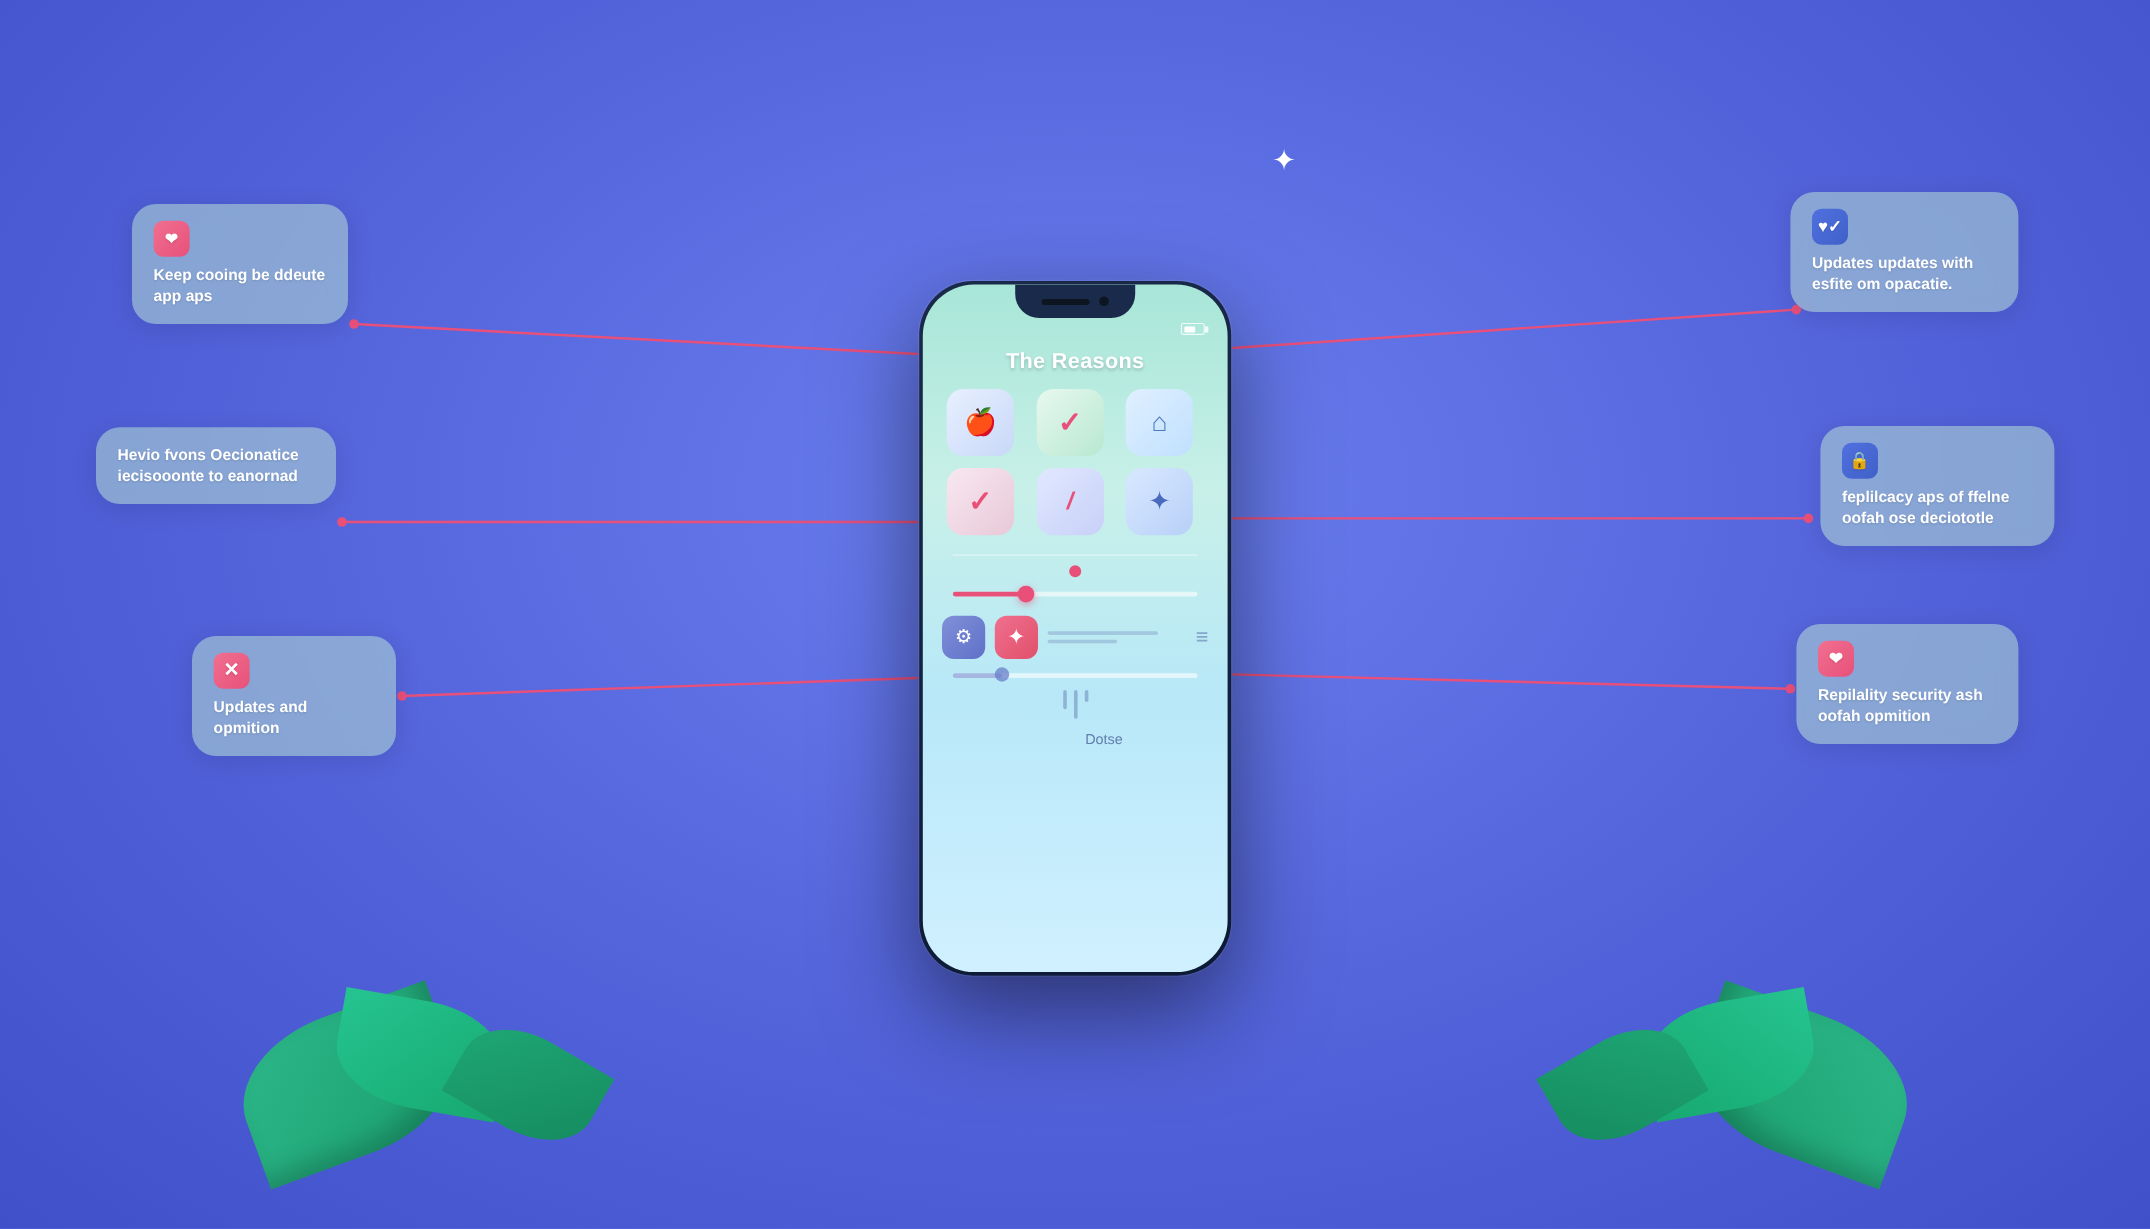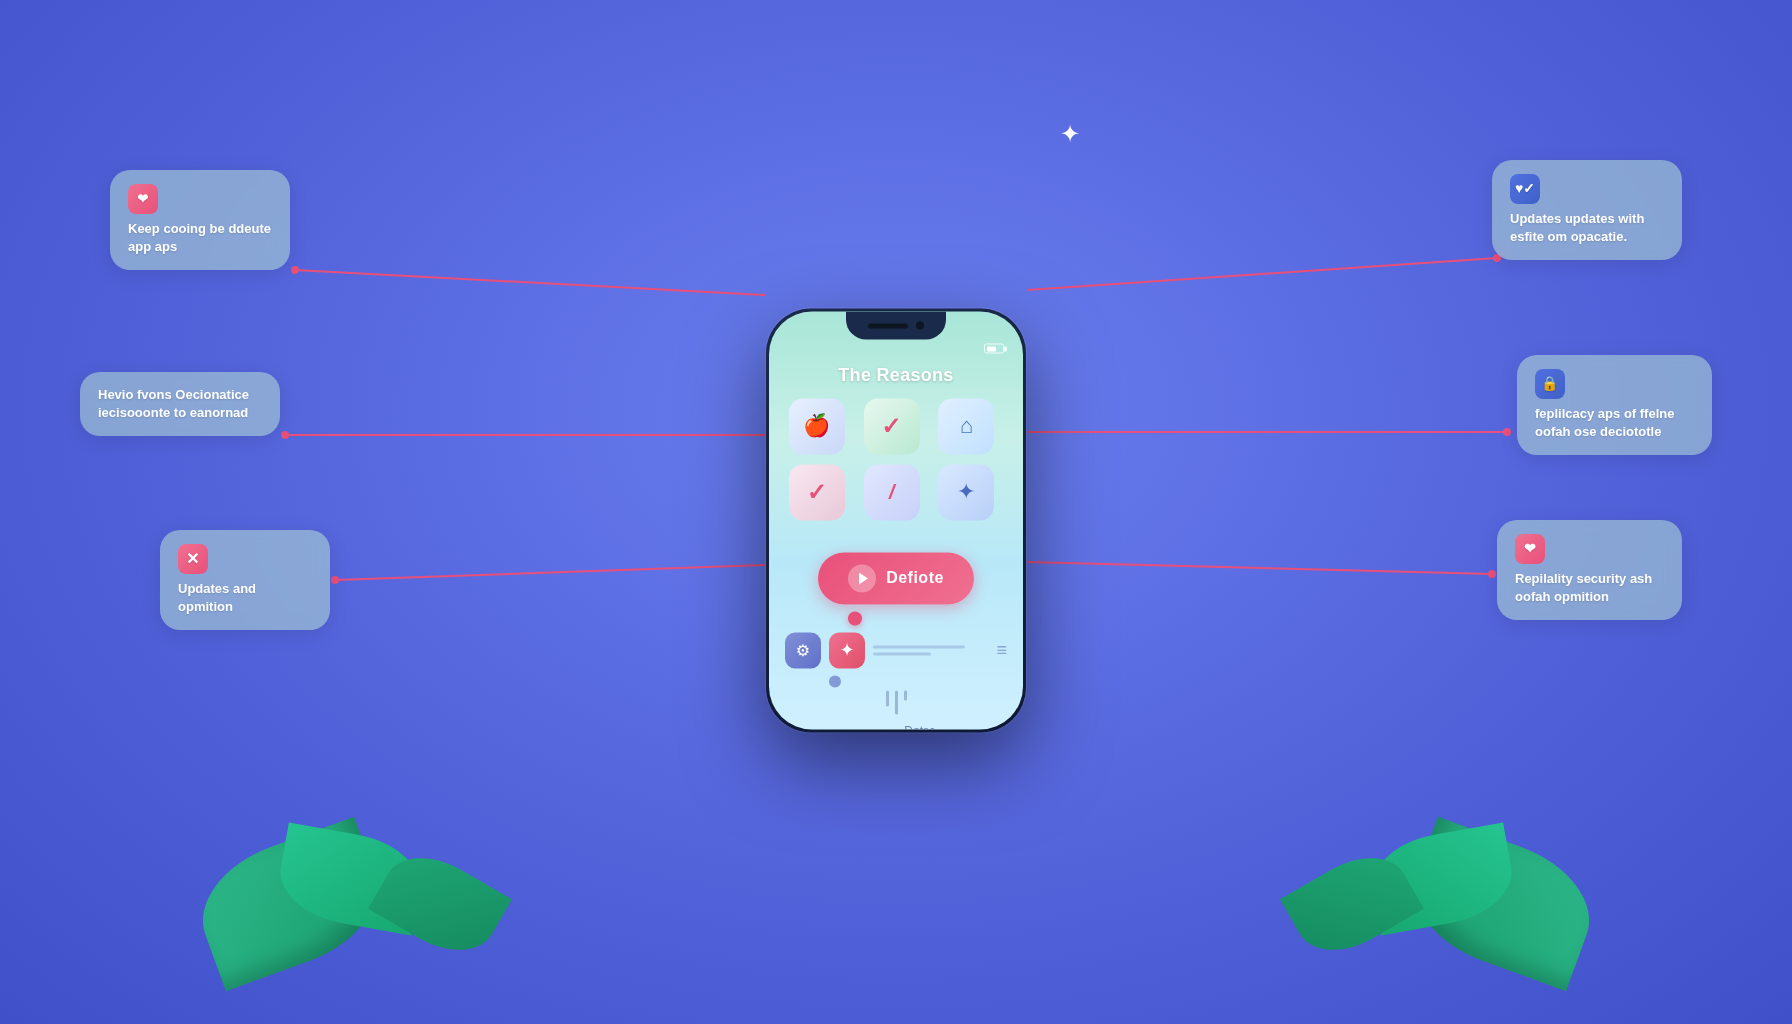--- a/index.html
+++ b/index.html
@@ -80,21 +80,21 @@
       border-radius: 50% 0 50% 0;
     }
 
     
     .phone-wrapper {
       position: absolute;
       left: 50%;
       top: 50%;
       transform: translate(-50%, -48%);
       width: 260px;
-      height: 424px;
+      height: 579px;
       border-radius: 20px;
     }
 
     .phone {
       width: 100%;
       height: 100%;
       background: linear-gradient(160deg, #1a2a4a, #0d1a35);
       border-radius: 45px;
       padding: 3px;
       box-shadow: 0 30px 80px rgba(0,0,0,0.5), 0 0 0 1px rgba(255,255,255,0.1);
@@ -417,21 +417,21 @@
     }
 
     
     .callout-tl {
       left: 110px;
       top: 170px;
       width: 180px;
     }
     .callout-ml {
       left: 80px;
-      top: 372px;
+      top: 356px;
       width: 200px;
     }
     .callout-bl {
       left: 160px;
       top: 530px;
       width: 170px;
     }
 
     
     .callout-tr {
@@ -575,26 +575,20 @@
           <span class="slash-icon">/</span>
         </div>
         <div class="app-icon app-star">
           <span class="star-4">✦</span>
         </div>
       </div>
 
       <div class="phone-divider"></div>
       <div class="pink-dot"></div>
 
-      <div class="play-btn">
-        <div class="play-circle">
-          <div class="play-triangle"></div>
-        </div>
-        <span class="play-label">Defiote</span>
-      </div>
 
       <div class="slider-track">
         <div class="slider-fill"></div>
         <div class="slider-thumb"></div>
       </div>
 
       <div class="settings-row">
         <div class="settings-icon-box">⚙</div>
         <div class="settings-icon-star">✦</div>
         <div class="settings-lines">

